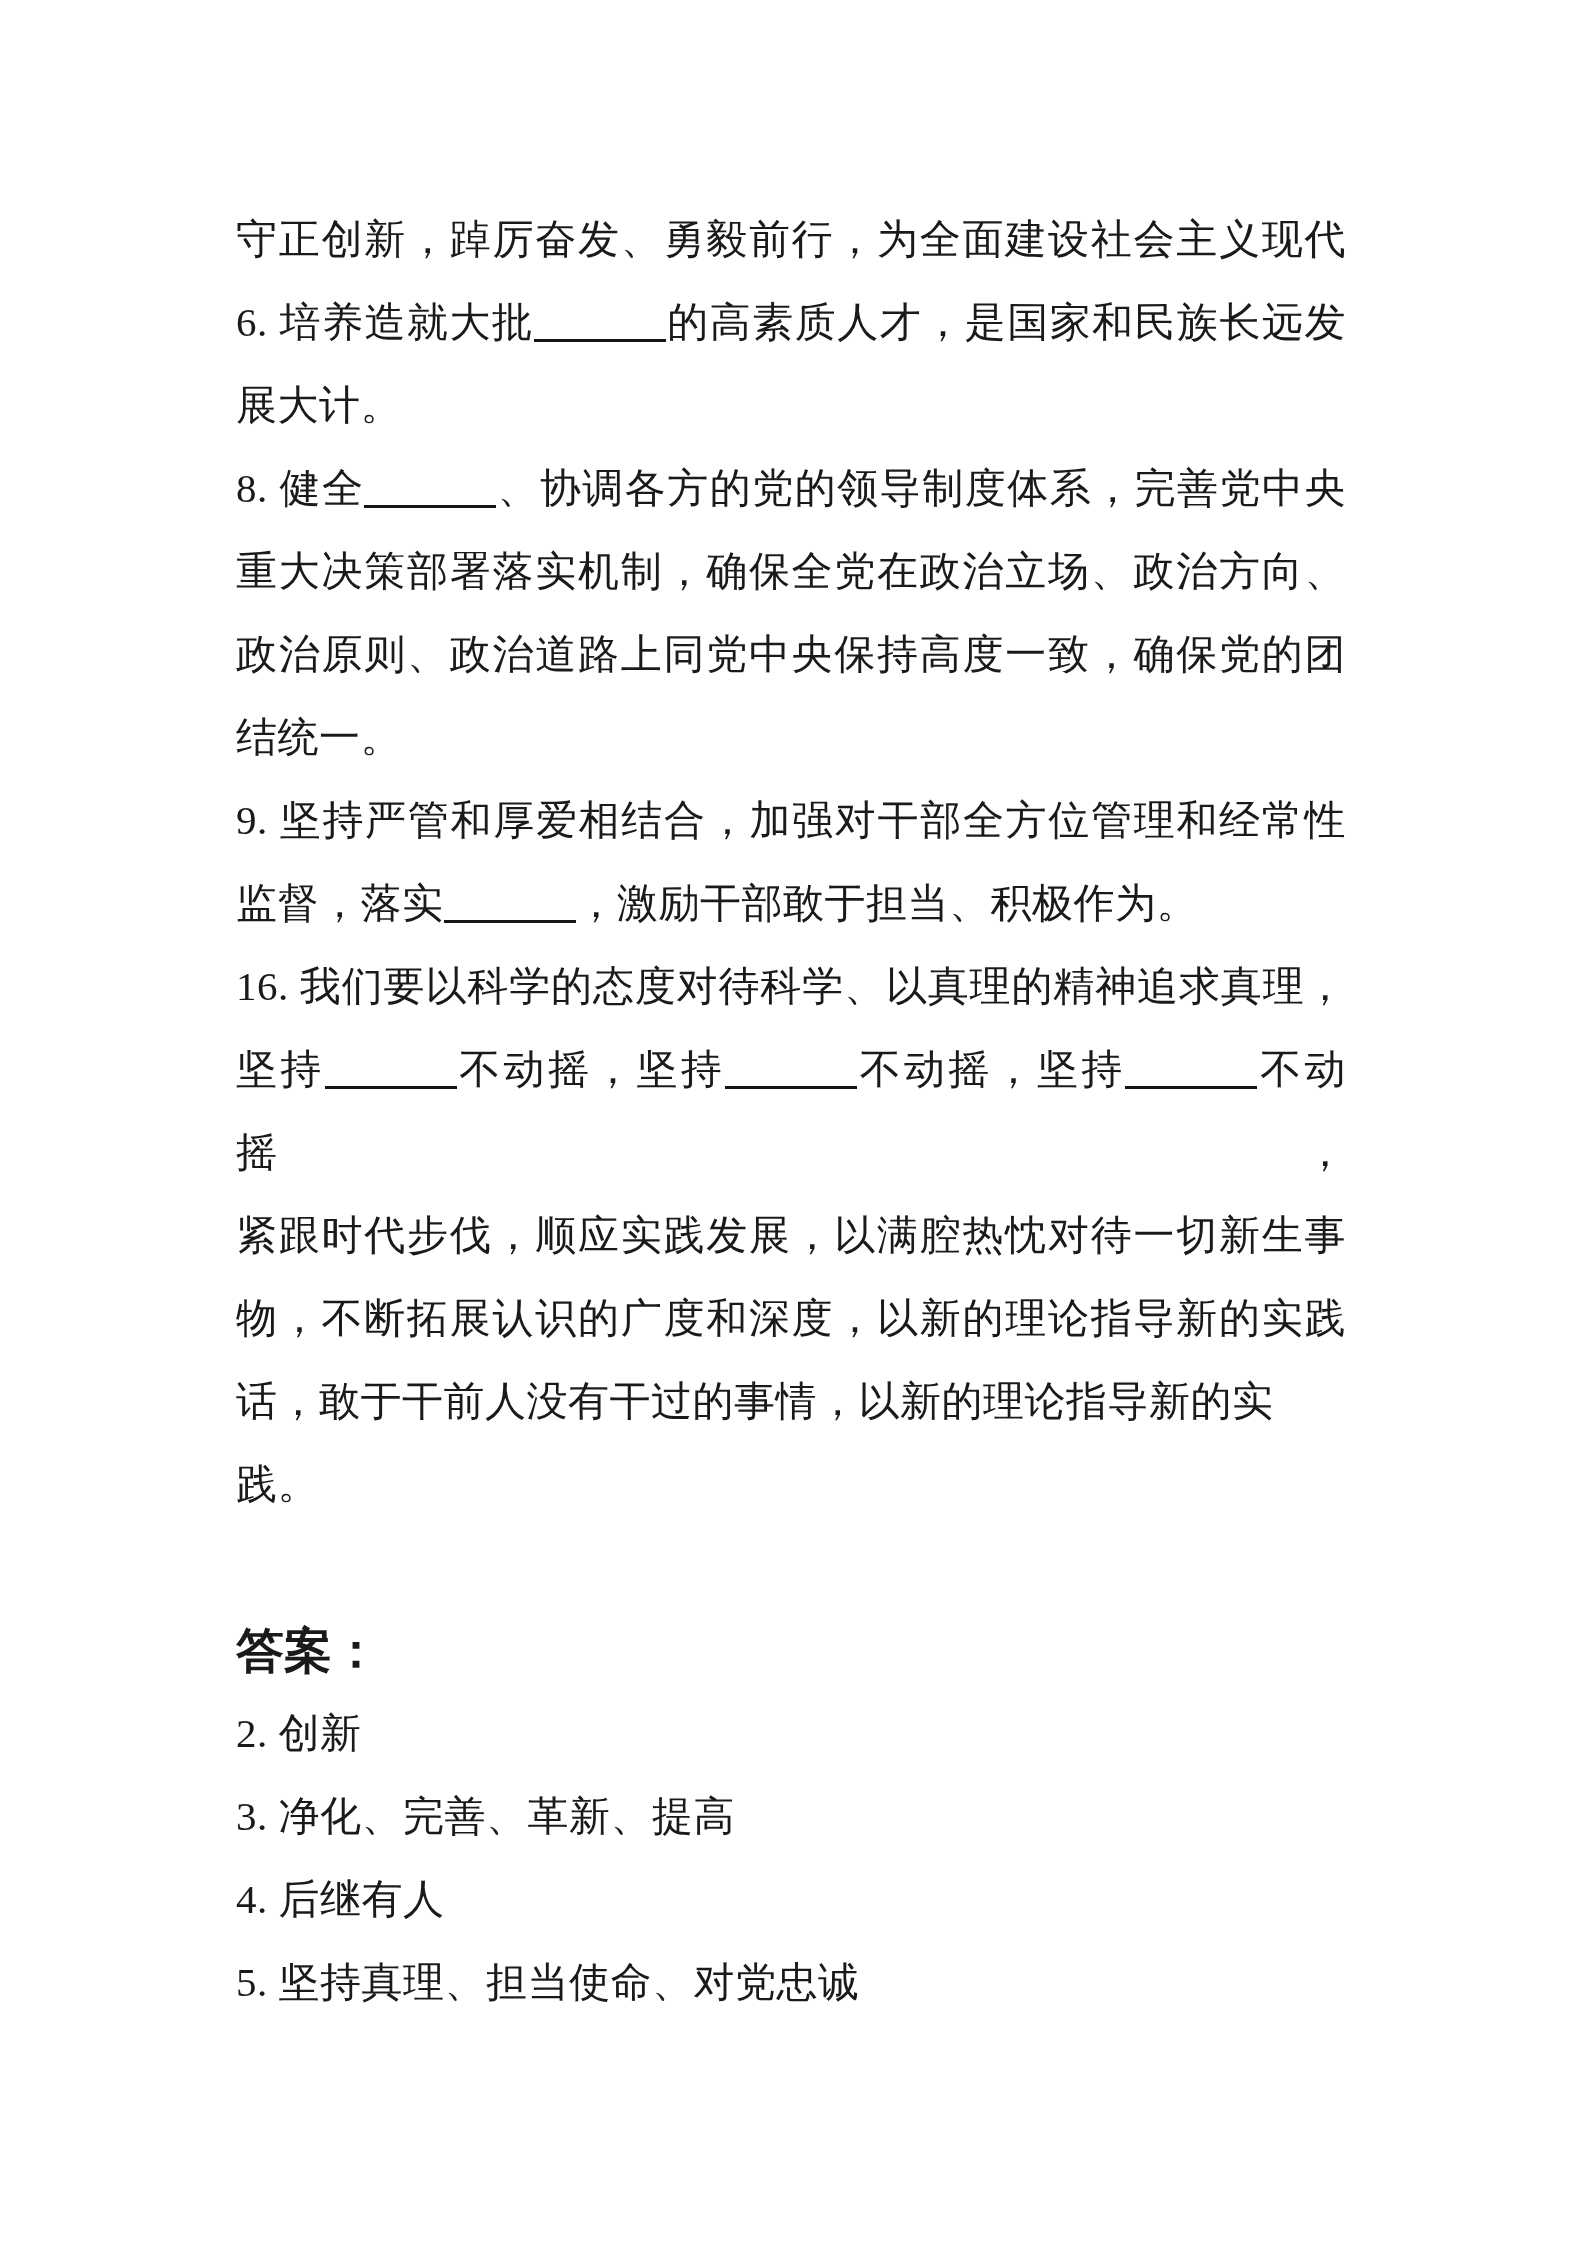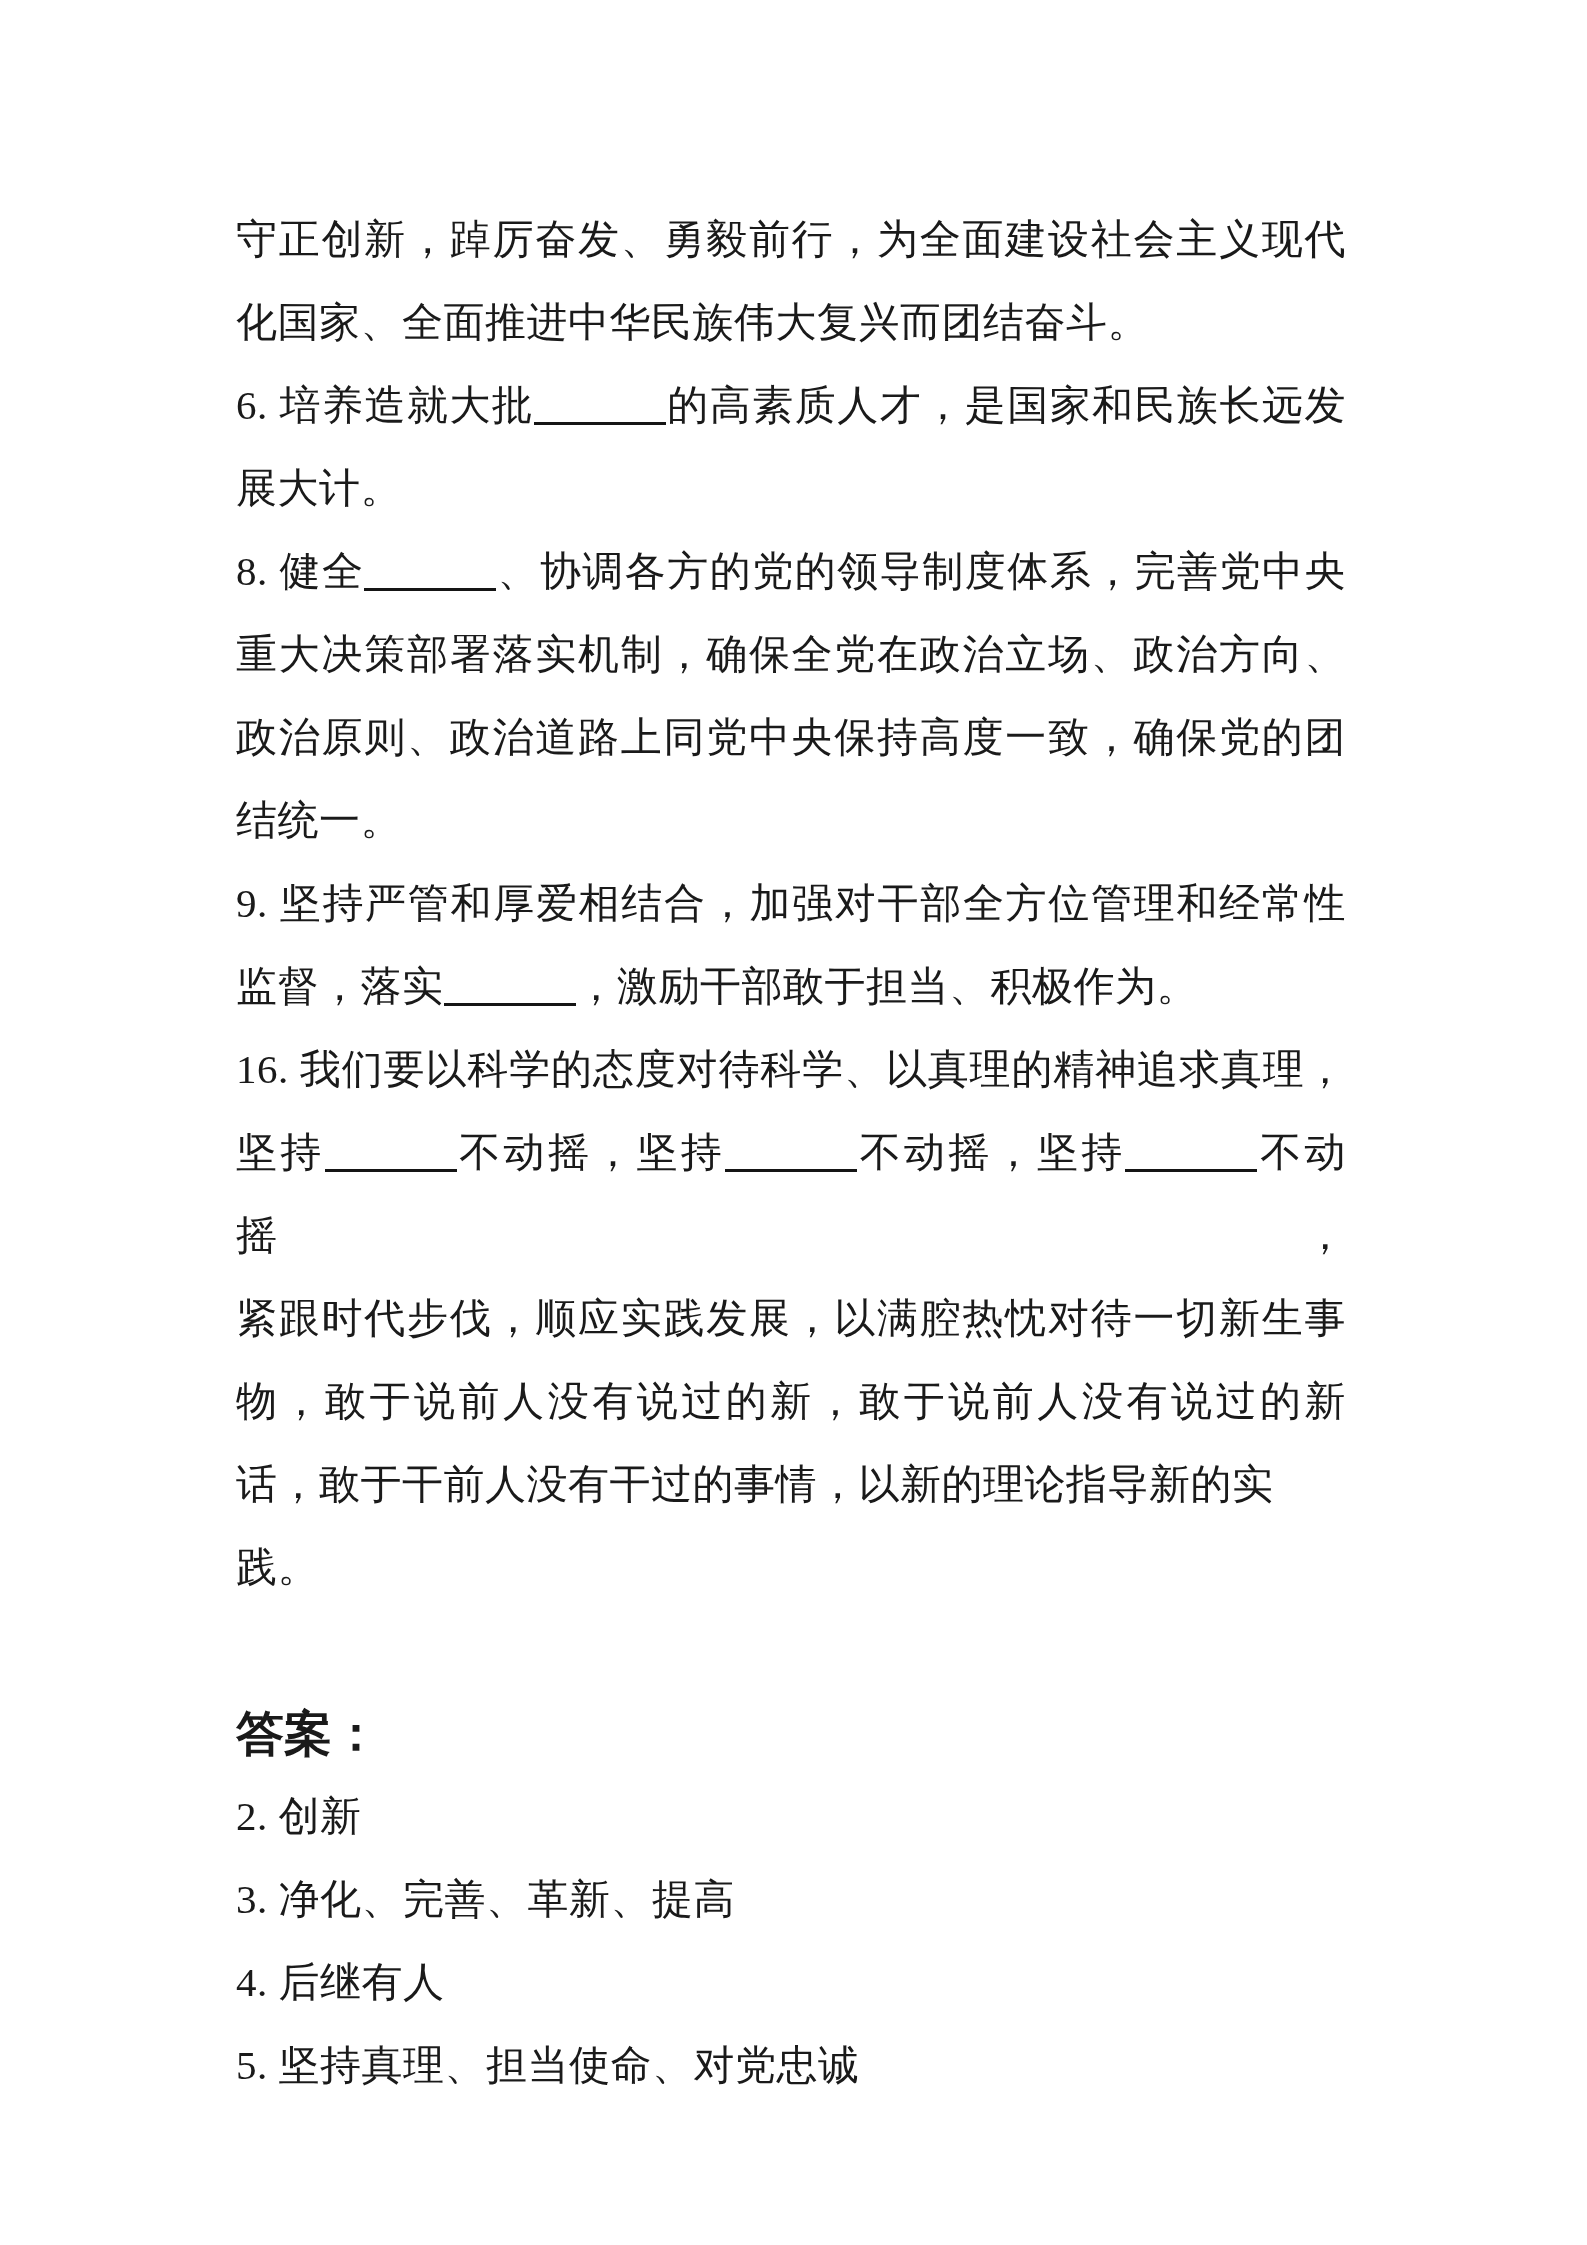--- a/index.html
+++ b/index.html
@@ -45,33 +45,32 @@
     color: var(--ink, #1a1a1a);
   }
 </style>
 </head>
 <body>
 
 <div class="page">
   <div class="content">
     <section class="questions">
         <div class="line fill"><span>守正创新，踔厉奋发、勇毅前行，为全面建设社会主义现代</span></div>
-        <div class="line"><span>化国家、全面推进中华民族伟大复兴而团结奋斗。</span></div>
         <div class="line fill"><span>6. 培养造就大批</span><span class="blank"></span><span>的高素质人才，是国家和民族长远发</span></div>
         <div class="line"><span>展大计。</span></div>
         <div class="line fill"><span>8. 健全</span><span class="blank"></span><span>、协调各方的党的领导制度体系，完善党中央</span></div>
         <div class="line fill"><span>重大决策部署落实机制，确保全党在政治立场、政治方向、</span></div>
         <div class="line fill"><span>政治原则、政治道路上同党中央保持高度一致，确保党的团</span></div>
         <div class="line"><span>结统一。</span></div>
         <div class="line fill"><span>9. 坚持严管和厚爱相结合，加强对干部全方位管理和经常性</span></div>
         <div class="line"><span>监督，落实</span><span class="blank"></span><span>，激励干部敢于担当、积极作为。</span></div>
         <div class="line fill"><span>16. 我们要以科学的态度对待科学、以真理的精神追求真理，</span></div>
         <div class="line fill"><span>坚持</span><span class="blank"></span><span>不动摇，坚持</span><span class="blank"></span><span>不动摇，坚持</span><span class="blank"></span><span>不动摇，</span></div>
         <div class="line fill"><span>紧跟时代步伐，顺应实践发展，以满腔热忱对待一切新生事</span></div>
-        <div class="line fill"><span>物，敢于说前人没有说过的新，敢于说前人没有说过的新</span></div>
+        <div class="line fill"><span>物，不断拓展认识的广度和深度，以新的理论指导新的实践</span></div>
         <div class="line"><span>话，敢于干前人没有干过的事情，以新的理论指导新的实践。</span></div>
       </section>
     <div class="spacer"></div>
     <h2 class="answers-heading">答案：</h2>
     <section class="answers">
         <div class="line">2. 创新</div>
         <div class="line">3. 净化、完善、革新、提高</div>
         <div class="line">4. 后继有人</div>
         <div class="line">5. 坚持真理、担当使命、对党忠诚</div>
       </section>

